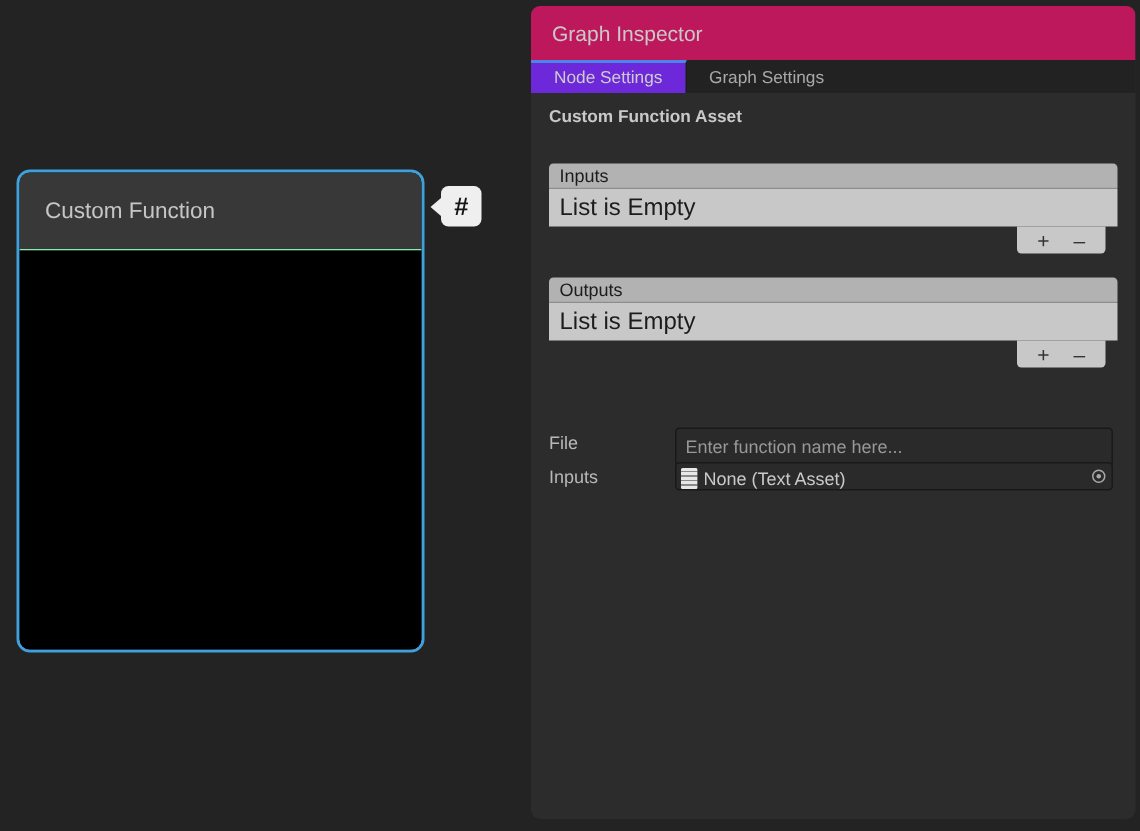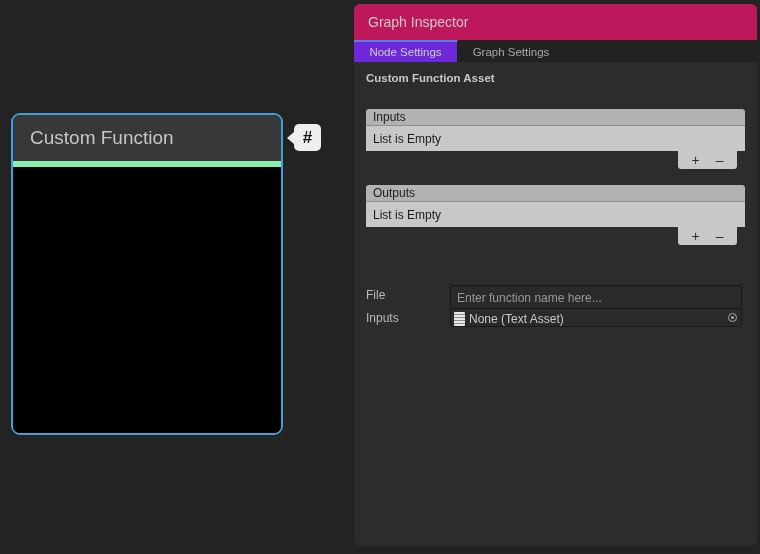--- a/index.html
+++ b/index.html
@@ -19,25 +19,25 @@
     border: 2px solid #3fa0dc;
     border-radius: 9px;
     background: #000;
     display: flex;
     flex-direction: column;
     overflow: hidden;
   }
   .node-titlebar {
     height: 52px;
     background: #383838;
-    border-bottom: 6px solid #86efac;
+    border-bottom: 1px solid #86efac;
     display: flex;
     align-items: center;
     padding-left: 17px;
-    font-size: 19px;
+    font-size: 15px;
     color: #c6c6c6;
   }
   .node-body { flex: 1; background: #000; }
 
   .node-badge {
     position: absolute;
     left: 294px; top: 124px;
     width: 27px; height: 27px;
     background: #efefef;
     border-radius: 5px;
@@ -129,21 +129,21 @@
     padding-left: 7px;
     font-size: 12px;
     color: #1c1c1c;
   }
   .rlist-body {
     height: 25px;
     background: #c8c8c8;
     display: flex;
     align-items: center;
     padding-left: 7px;
-    font-size: 12px;
+    font-size: 16px;
     color: #1c1c1c;
   }
   .rlist-footer {
     margin-left: auto;
     margin-right: 8px;
     width: 59px; height: 18px;
     background: #c8c8c8;
     border-radius: 0 0 3px 3px;
     display: flex;
     align-items: center;

